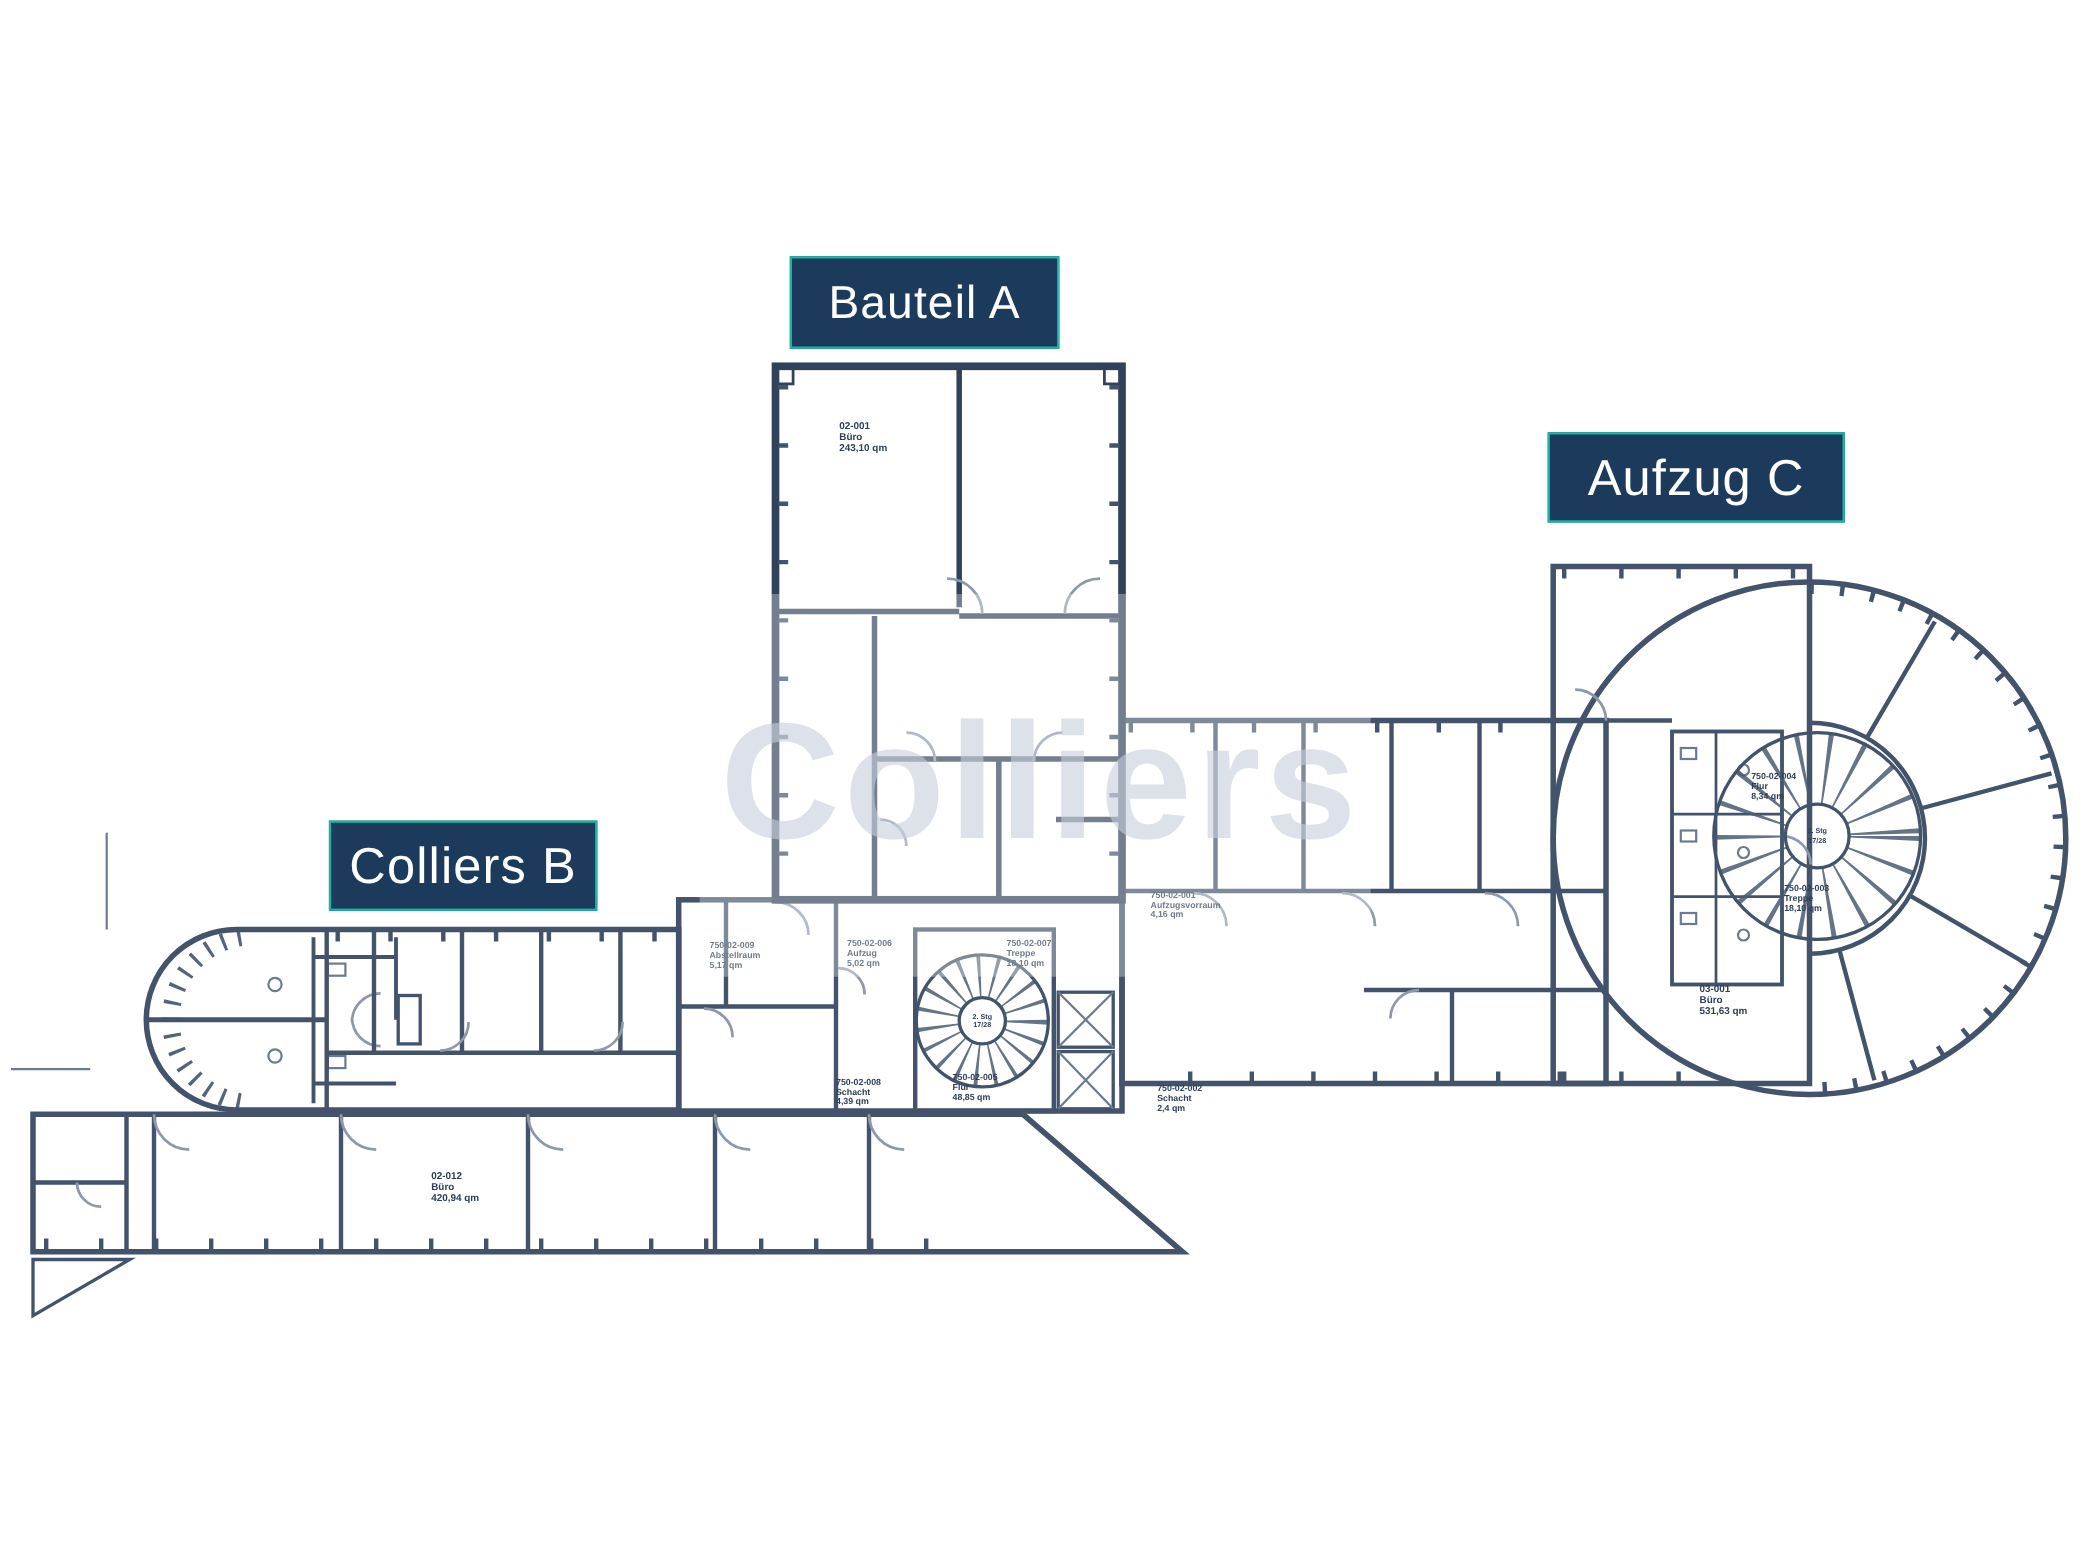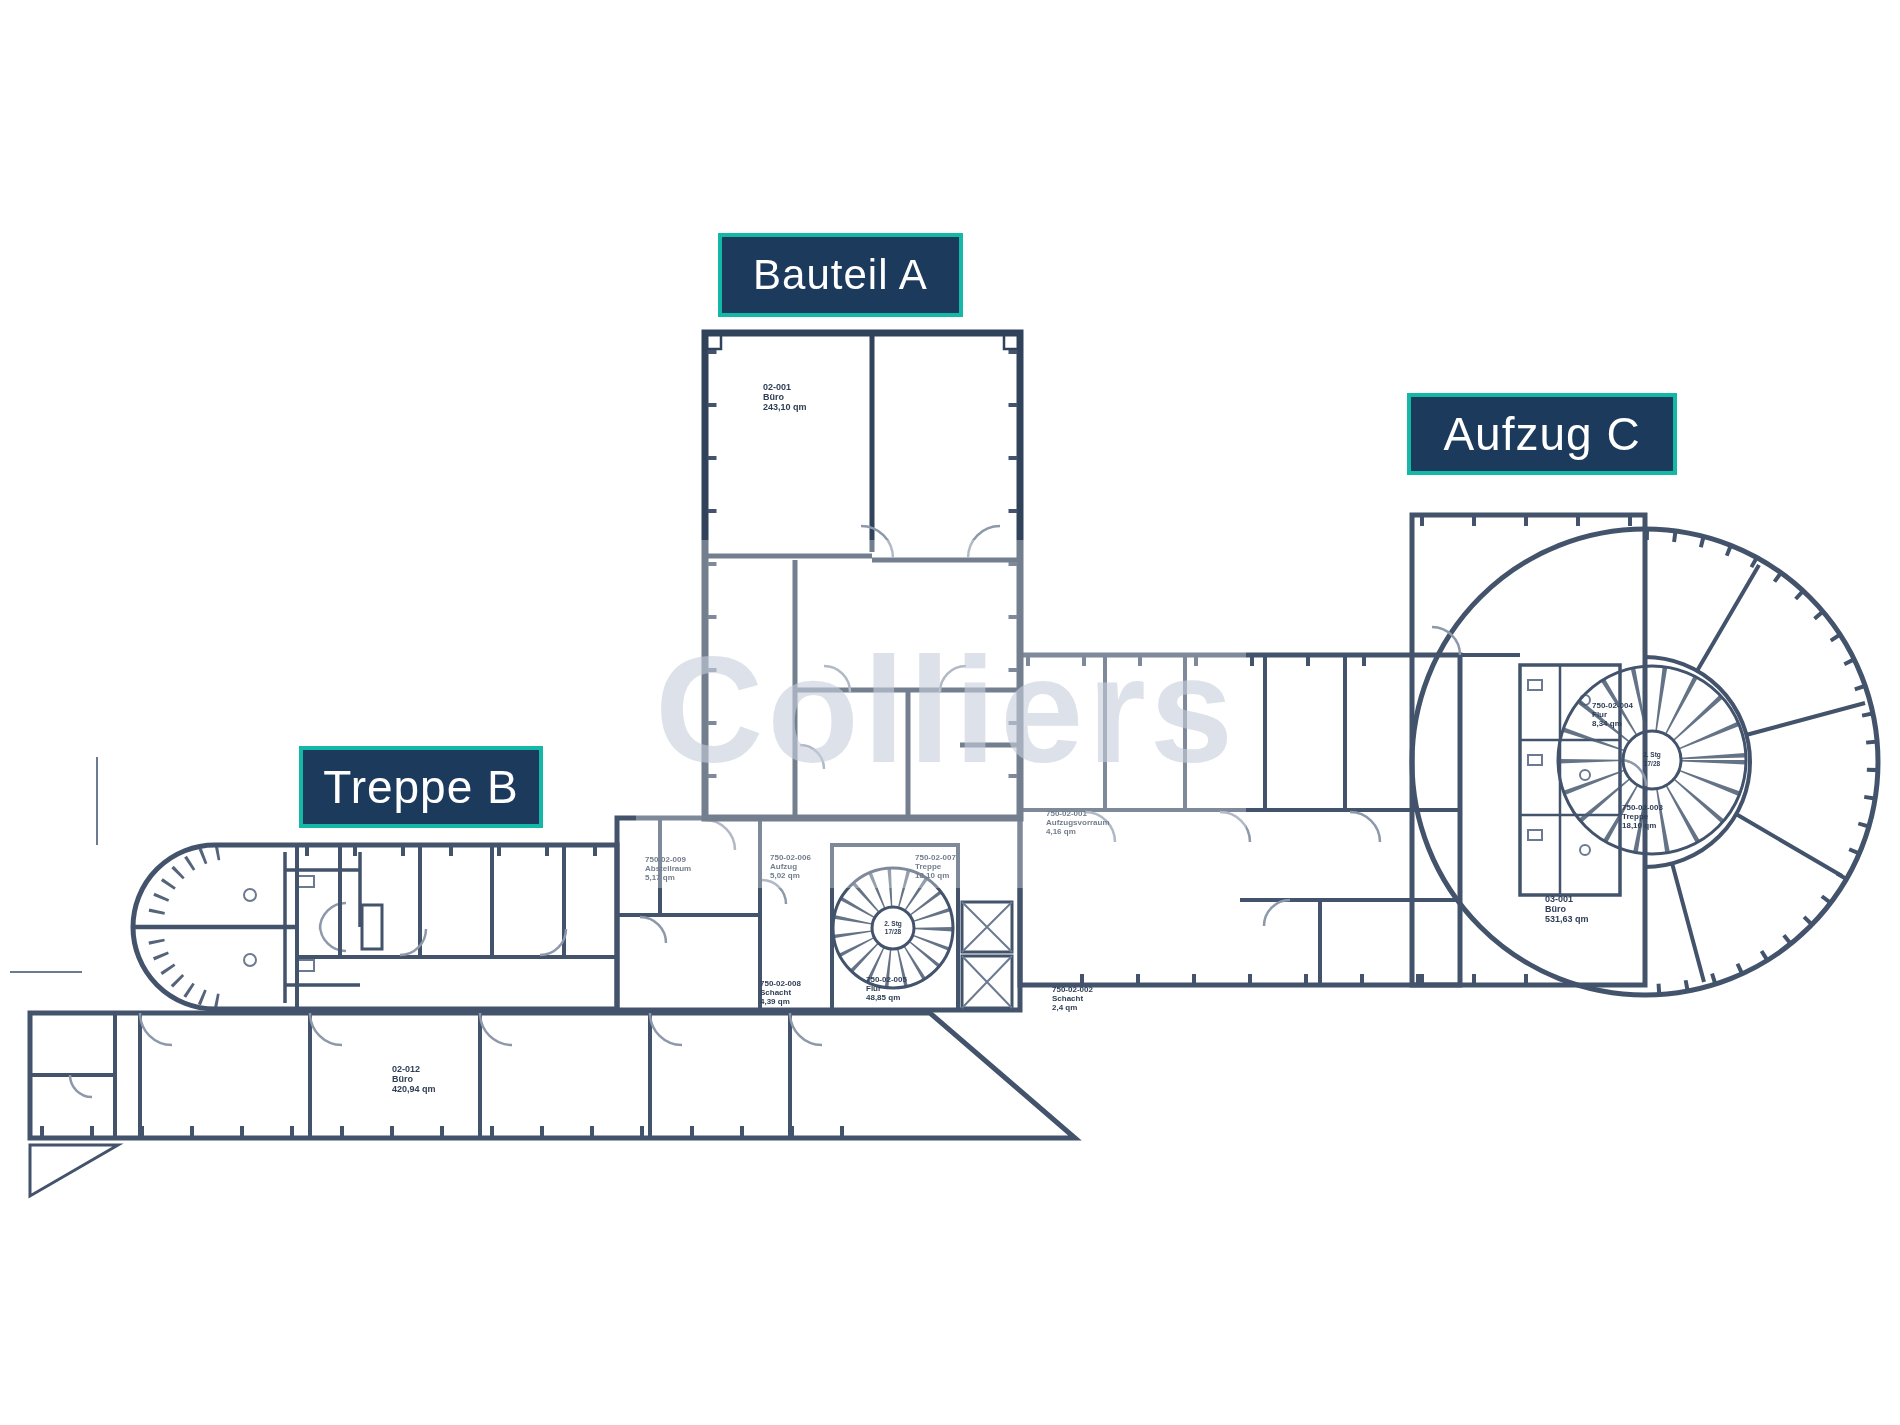--- a/index.html
+++ b/index.html
@@ -1,19 +1,19 @@
 <!DOCTYPE html>
 <html><head>
 <meta charset="utf-8">
 <style>
   html,body{margin:0;padding:0;background:#ffffff;}
   #stage{position:relative;width:1900px;height:1425px;background:#ffffff;overflow:hidden;
          font-family:"Liberation Sans", sans-serif;}
   #plan{position:absolute;left:0;top:0;}
-  .bt-label{position:absolute;background:#1c3a5c;border:4px solid #14b8a6;color:#ffffff;
+  .bt-label{position:absolute;background:#1c3a5c;border:2px solid #14b8a6;color:#ffffff;
             display:flex;align-items:center;justify-content:center;
             font-size:46px;letter-spacing:1px;box-sizing:border-box;}
   #label-a{left:718px;top:233px;width:245px;height:84px;font-size:42px;}
   #label-b{left:299px;top:746px;width:244px;height:82px;}
   #label-c{left:1407px;top:393px;width:270px;height:82px;}
   
   .wallA{stroke:#31425b;fill:none;}
   .wallB{stroke:#42536b;fill:none;}
   .thin{stroke:#6b7a90;stroke-width:2;fill:none;}
   .arc{stroke:#8d99ab;stroke-width:2.5;fill:none;}
@@ -193,16 +193,16 @@
   </g>
 
   <g>
     <rect x="636" y="540" width="610" height="348" rx="6" fill="#ffffff" opacity="0.32"></rect>
     <text class="wm-text" x="655" y="762">Colliers</text>
   </g>
 
 </svg>
 
 <div id="label-a" class="bt-label">Bauteil A</div>
-<div id="label-b" class="bt-label">Treppe B</div>
+<div id="label-b" class="bt-label">Colliers B</div>
 <div id="label-c" class="bt-label">Aufzug C</div>
 
 </div>
 
 </body></html>

